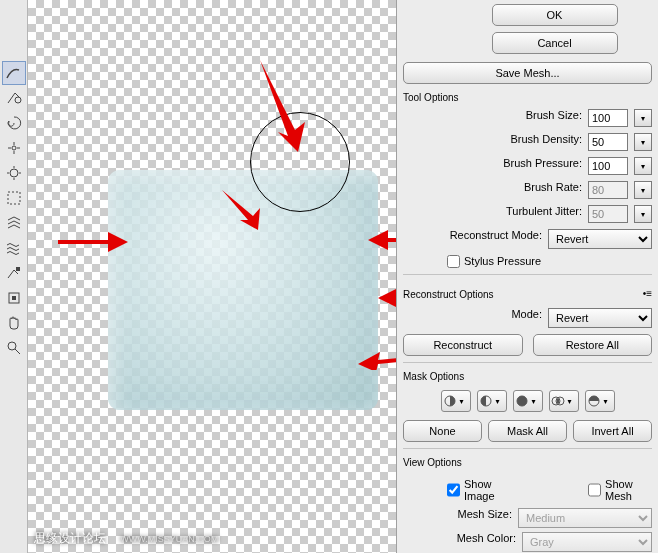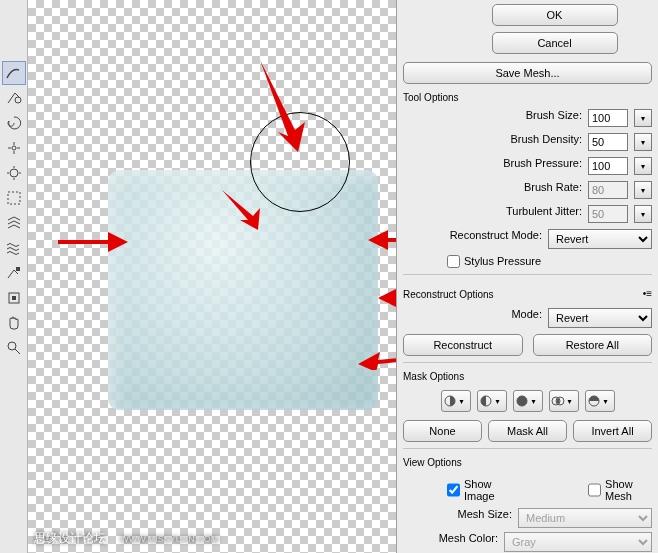--- a/index.html
+++ b/index.html
@@ -268,16 +268,16 @@
         <input type="checkbox" style="">
         <span>Show Mesh</span>
       </div>
     </div>
     <div class="field-row">
       <label>Mesh Size:</label>
       <select class="select" style="width:134px" disabled=""><option>Medium</option></select>
     </div>
     <div class="field-row">
       <label>Mesh Color:</label>
-      <select class="select" style="width:148px" disabled=""><option>Gray</option></select>
+      <select class="select" style="width:130px" disabled=""><option>Gray</option></select>
     </div>
   </div>
 </div>
 
 </body></html>

